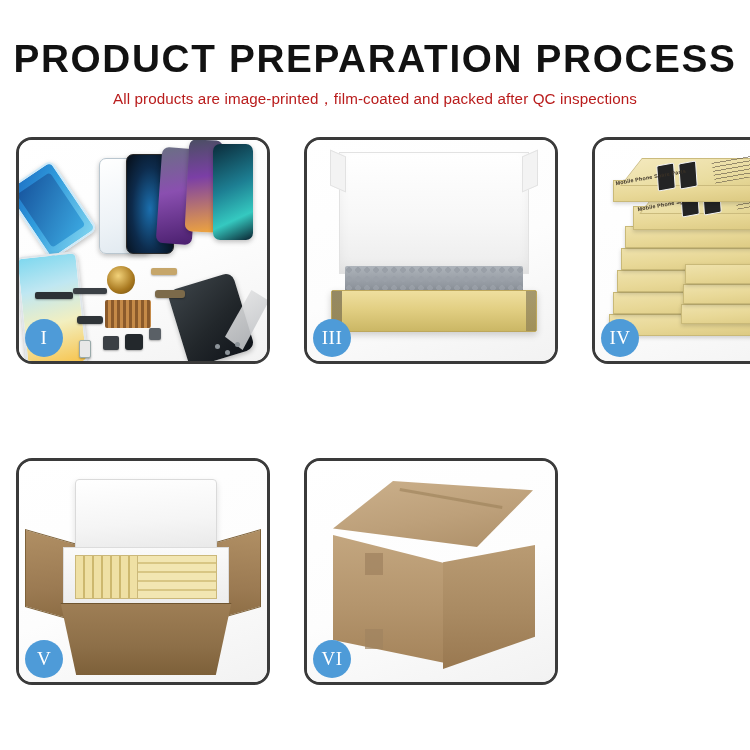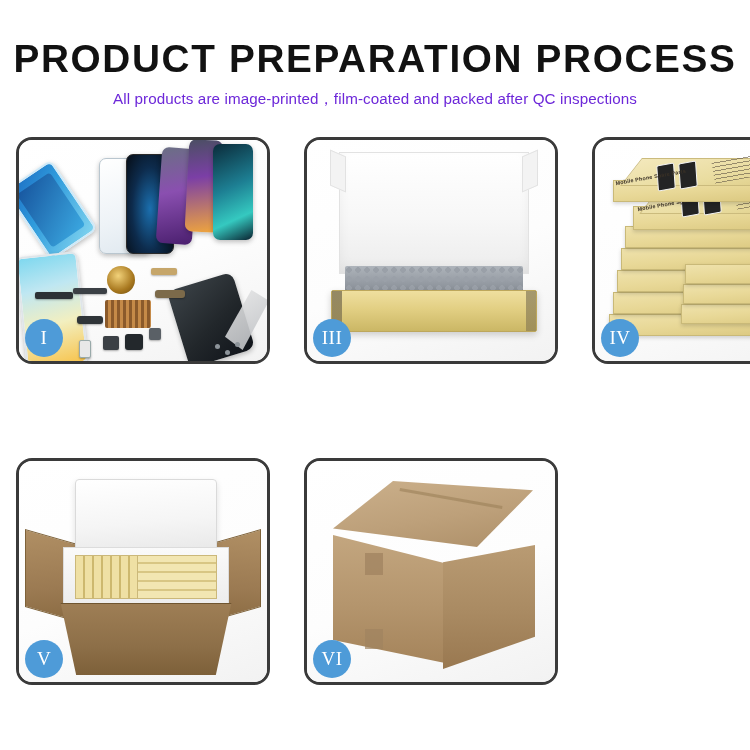--- a/index.html
+++ b/index.html
@@ -26,21 +26,21 @@
     color: #121212;
     transform: scaleX(1.02);
     line-height: 1.05;
   }
 
   .sub-title {
     margin-top: 9px;
     font-family: "Liberation Sans", sans-serif;
     font-size: 15.2px;
     font-weight: 400;
-    color: #6d28d9;
+    color: #b91c1c;
     letter-spacing: .1px;
   }
 
   
   .grid {
     position: absolute;
     top: 137px;
     left: 16px;
     width: 718px;
     display: grid;

